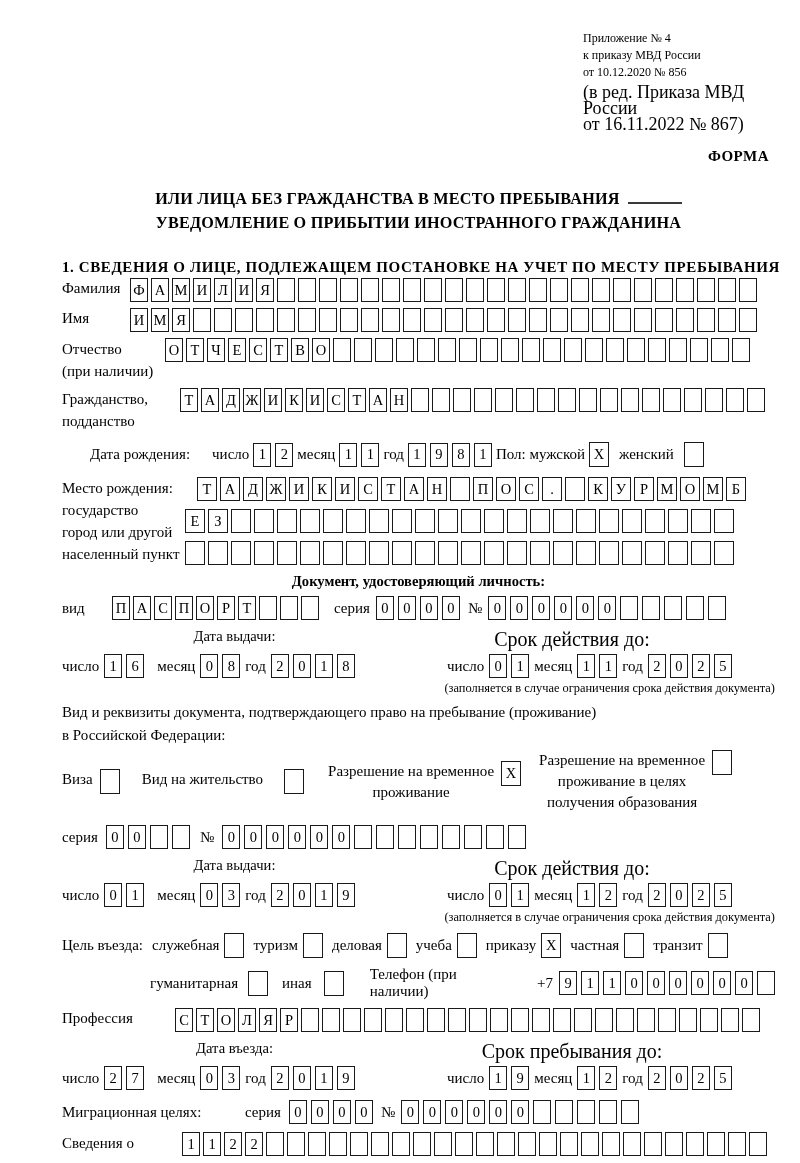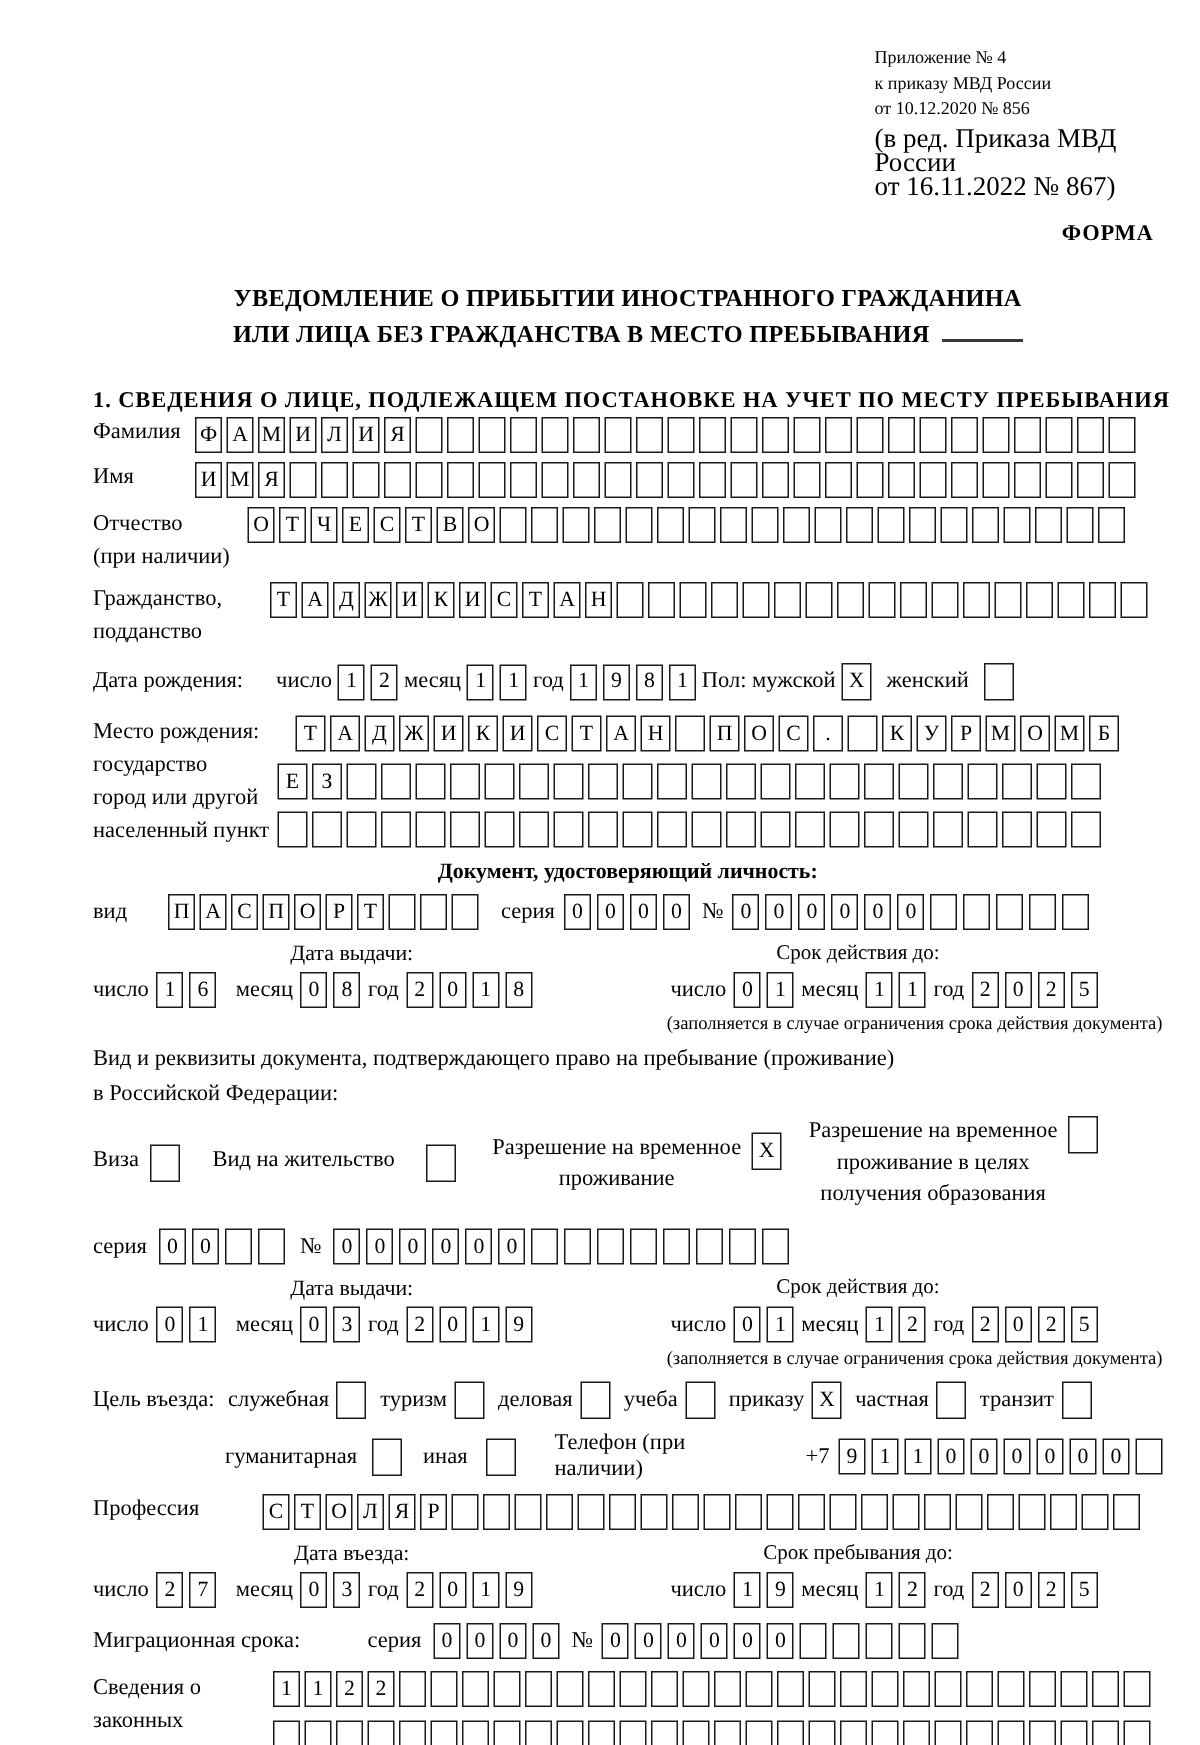--- a/index.html
+++ b/index.html
@@ -21,26 +21,26 @@
   .cell{flex:0 0 18px;width:18px;height:24px;box-sizing:border-box;border:1.6px solid #1a1a1a;
         display:flex;align-items:center;justify-content:center;font-size:14.5px;line-height:1;background:#fff;}
   .cells.wide .cell{flex-basis:20px;width:20px;}
   .cells.dt{gap:4px;}
   .cbox{display:inline-flex;flex:0 0 20px;width:20px;height:25px;box-sizing:border-box;border:1.6px solid #1a1a1a;
         align-items:center;justify-content:center;font-size:14.5px;background:#fff;}
 
   .frow{display:flex;align-items:flex-start;}
   .flabel{line-height:20px;}
   .lblcol{line-height:22px;}
-  .inline{display:flex;align-items:center;}.gap6{gap:4px;}
+  .inline{display:flex;align-items:center;}.gap6{gap:4px;margin-left:28px;}
 
   .docheading{margin-top:8px;text-align:center;font-weight:bold;font-size:14.6px;}
   .twocol{display:flex;}
   .twocol .c1{width:345px;text-align:center;font-size:14.6px;}
-  .twocol .c2{width:330px;text-align:center;font-size:14px;}
+  .twocol .c2{width:330px;text-align:center;font-size:20px;}
   .daterow{display:flex;align-items:center;margin-top:3px;}
   .dgroup{display:flex;align-items:center;gap:5px;}
   .dg-left{width:345px;}
   .note{font-size:12.4px;text-align:right;margin-top:3px;}
 
   .permits{display:flex;align-items:center;margin-top:6px;}
   .pgroup{display:flex;align-items:flex-start;gap:7px;}
   .plabel{text-align:center;line-height:21px;}
 
   .purposes{display:flex;align-items:center;margin-top:8px;flex-wrap:nowrap;}
@@ -56,24 +56,24 @@
     <div class="l">Приложение № 4</div>
     <div class="l">к приказу МВД России</div>
     <div class="l">от 10.12.2020 № 856</div>
     <div class="s" style="margin-top:3px;">(в ред. Приказа МВД России</div>
     <div class="s">от 16.11.2022 № 867)</div>
   </div>
 
   <div class="forma">ФОРМА</div>
 
   <div class="title">
-    <div>УВЕДОМЛЕНИЕ О ПРИБЫТИИ ИНОСТРАННОГО ГРАЖДАНИНА</div>
     <div>
       <span>ИЛИ ЛИЦА БЕЗ ГРАЖДАНСТВА В МЕСТО ПРЕБЫВАНИЯ</span><span class="blank"></span>
     </div>
+    <div>УВЕДОМЛЕНИЕ О ПРИБЫТИИ ИНОСТРАННОГО ГРАЖДАНИНА</div>
   </div>
 
   <div class="sec1">1. СВЕДЕНИЯ О ЛИЦЕ, ПОДЛЕЖАЩЕМ ПОСТАНОВКЕ НА УЧЕТ ПО МЕСТУ ПРЕБЫВАНИЯ</div>
 
   <div class="frow mt18">
     <span class="flabel" style="width:68px;">Фамилия</span>
     <span class="cells">
         <span class="cell">Ф</span>
         <span class="cell">А</span>
         <span class="cell">М</span>
@@ -645,21 +645,21 @@
       <span class="cells dt">
           <span class="cell">2</span>
           <span class="cell">0</span>
           <span class="cell">2</span>
           <span class="cell">5</span>
         </span>
     </span>
   </div>
 
   <div class="inline mt10">
-    <span style="width:155px;">Миграционная срока:</span>
+    <span style="width:155px;">Миграционная целях:</span>
     <span style="margin-left:28px;margin-right:8px;">серия</span>
     <span class="cells dt">
         <span class="cell">0</span>
         <span class="cell">0</span>
         <span class="cell">0</span>
         <span class="cell">0</span>
       </span>
     <span style="margin-left:8px;margin-right:6px;">№</span>
     <span class="cells dt">
         <span class="cell">0</span>

